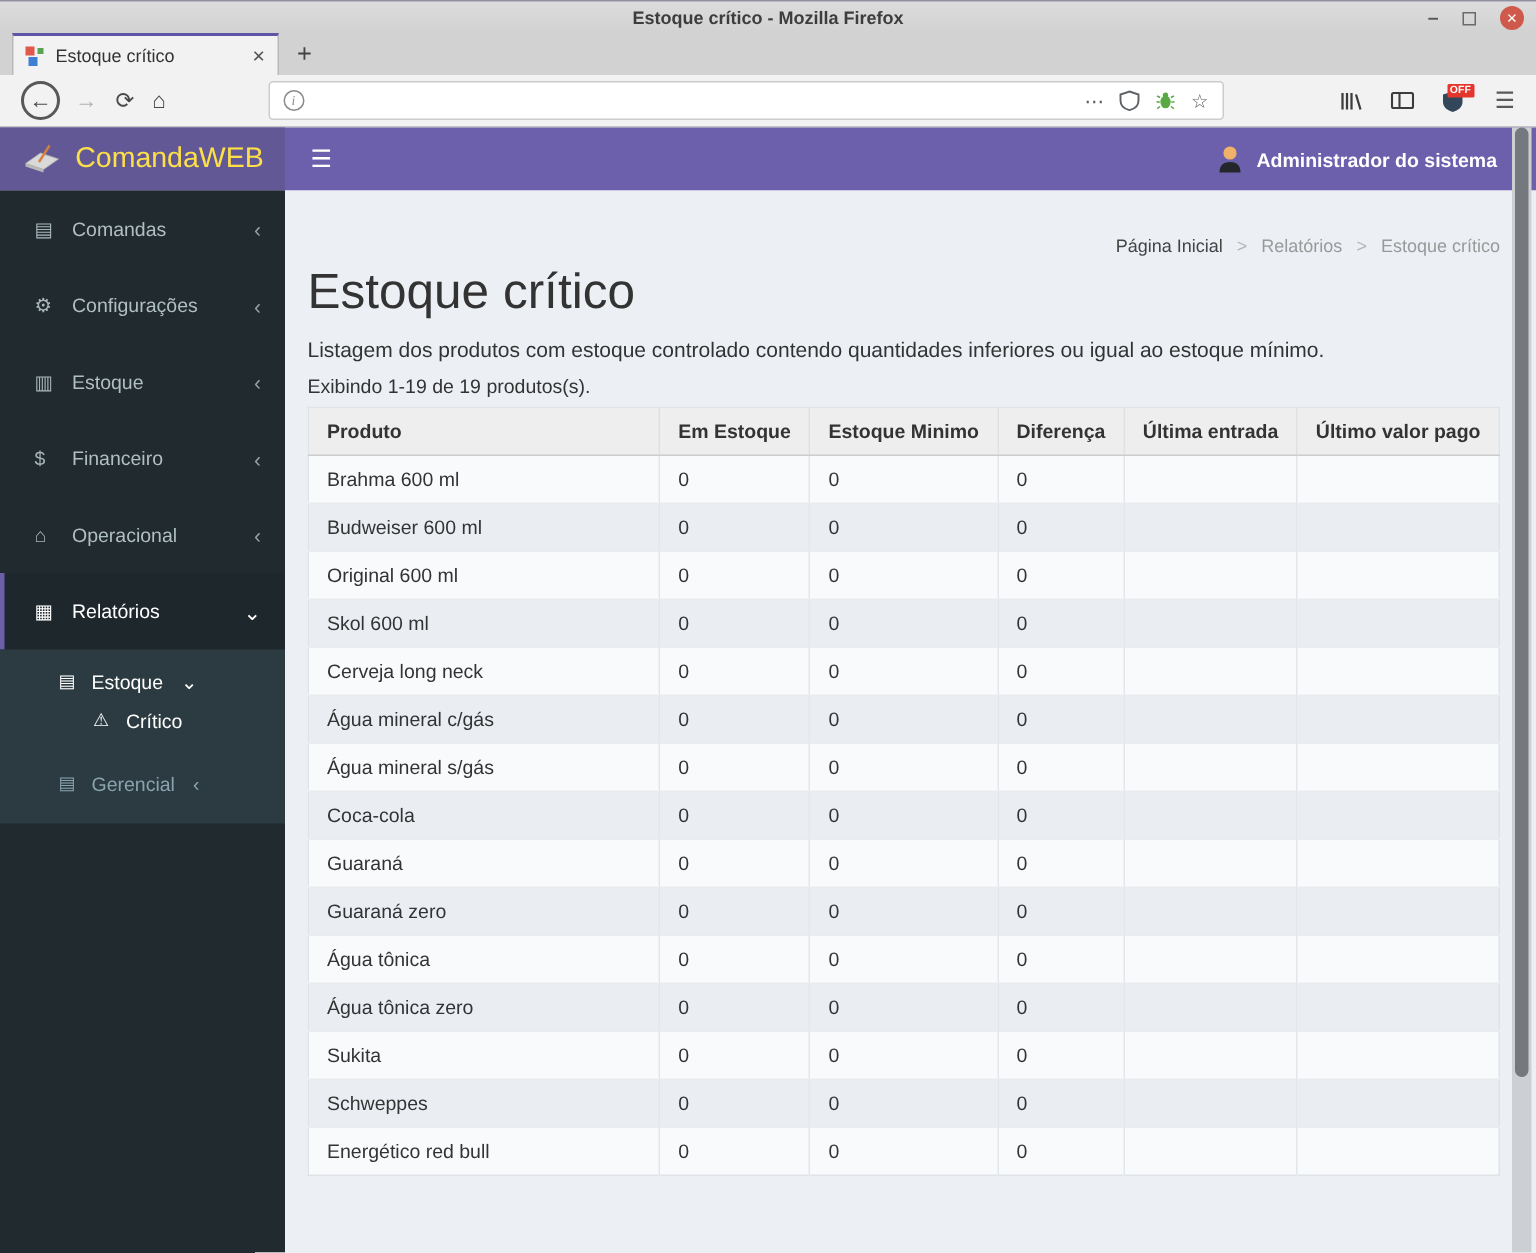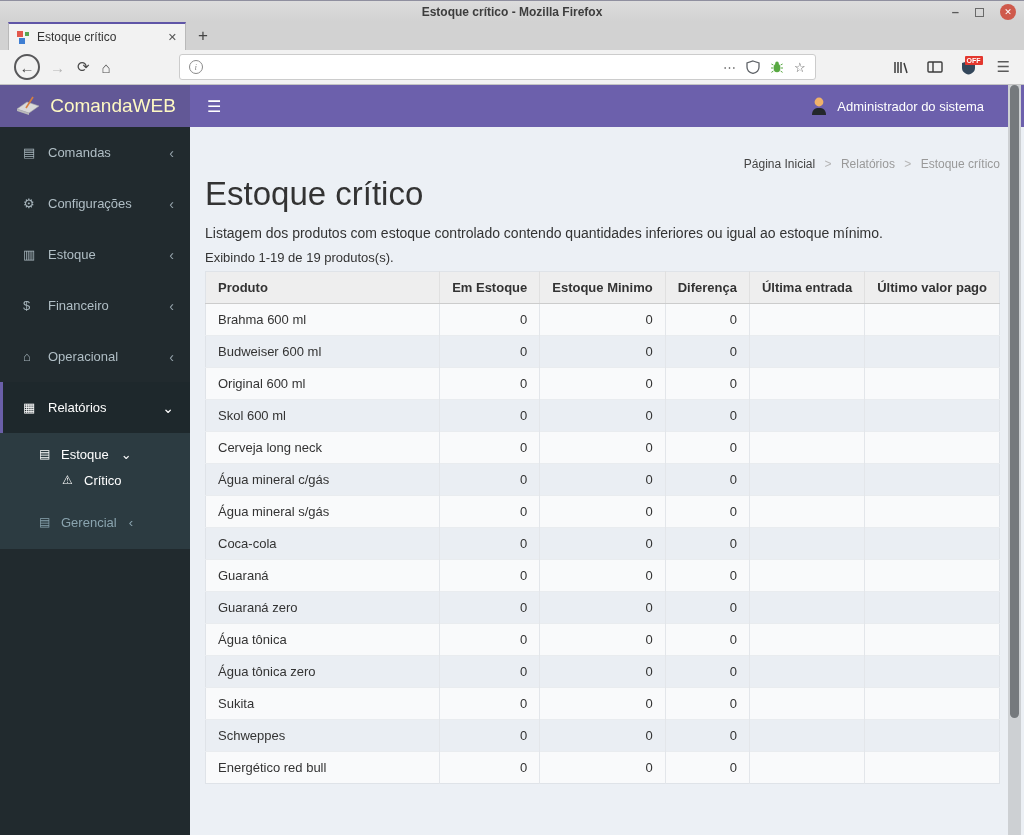--- a/index.html
+++ b/index.html
@@ -48,26 +48,26 @@
   .tb-right { margin-left:auto; display:flex; align-items:center; gap:18px; padding-right:4px; }
   .tb-right .url-icon { font-size:15px; }
   .ublock { position:relative; width:18px; height:16px; }
   .ublock-badge { position:absolute; right:-4px; top:-3px; background:#e3372e; color:#fff;
                   font-size:7px; font-weight:bold; padding:1px 2px; border-radius:1px; }
 
   
   .viewport { position:relative; height:750px; }
 
   .navbar { height:42px; background:#6c60ac; display:flex; align-items:stretch; }
-  .logo { width:190px; background:#625896; color:#fef9c3; font-size:19px;
+  .logo { width:190px; background:#625896; color:#fde047; font-size:19px;
           display:flex; align-items:center; justify-content:center; gap:8px; cursor:pointer; }
   .nav-main { flex:1; display:flex; align-items:center; color:#fff; }
   .nav-toggle { padding:0 17px; font-size:16px; cursor:pointer; }
   .nav-main .spacer { flex:1; }
-  .nav-user { display:flex; align-items:center; gap:9px; padding-right:40px; font-size:13px; cursor:pointer; }
+  .nav-user { display:flex; align-items:center; gap:9px; padding-right:26px; font-size:13px; cursor:pointer;font-weight:bold; }
 
   .mainrow { display:flex; height:708px; }
 
   
   .sidebar { width:190px; background:#212a2e; flex:none; }
   .menu-item { height:51px; display:flex; align-items:center; padding:0 16px 0 23px;
                color:#b0bec5; font-size:13px; cursor:pointer; }
   .menu-item .mi-icon { width:25px; font-size:13px; color:#a7b5bc; }
   .menu-item .mi-chevron { margin-left:auto; font-size:14px; color:#95a3ab; }
   .menu-item.active { background:#1e282c; border-left:3px solid #6a5fa8; padding-left:20px; color:#fff; }
@@ -91,21 +91,21 @@
   .page-summary { font-size:13px; color:#333; margin-bottom:6px; }
 
   table.grid { width:795px; border-collapse:collapse; background:#fff; font-size:13px; color:#333;
                border:1px solid #dfe3e8; }
   table.grid th { background:#eeeeee; font-weight:bold; text-align:left; padding:8px 12px;
                   border-bottom:1px solid #ccc; border-left:1px solid #e0e0e0; white-space:nowrap; }
   table.grid td { padding:8px 12px; border-left:1px solid #e3e6ea; border-top:1px solid #e9ecef; }
   table.grid th:first-child, table.grid td:first-child { border-left:none; }
   table.grid tbody tr:nth-child(odd)  { background:#f9fafb; }
   table.grid tbody tr:nth-child(even) { background:#eaeef3; }
-  table.grid .c1, table.grid .c2, table.grid .c3 { text-align:right; }
+  table.grid .c1, table.grid .c2, table.grid .c3 { text-align:left; }
 
   
   .page-scrollbar { position:absolute; top:0; bottom:0; right:3px; width:13px; background:#cdd0d3; }
   .page-scrollbar .thumb { position:absolute; top:0; left:2px; right:2px; height:633px;
                            background:#75797d; border-radius:6px; cursor:grab; }
 
   svg { display:block; }
 </style>
 </head>
 <body>

